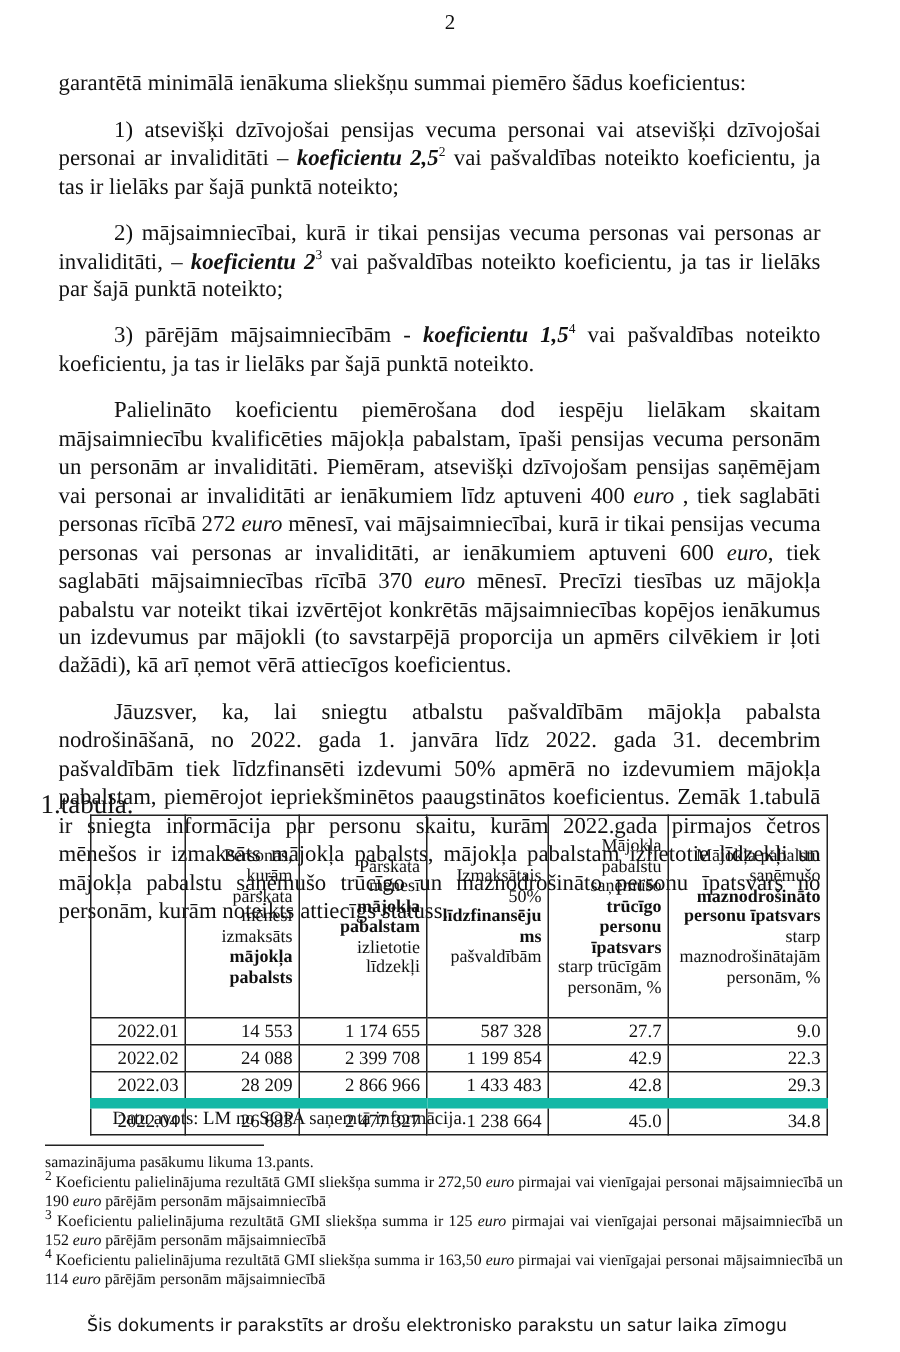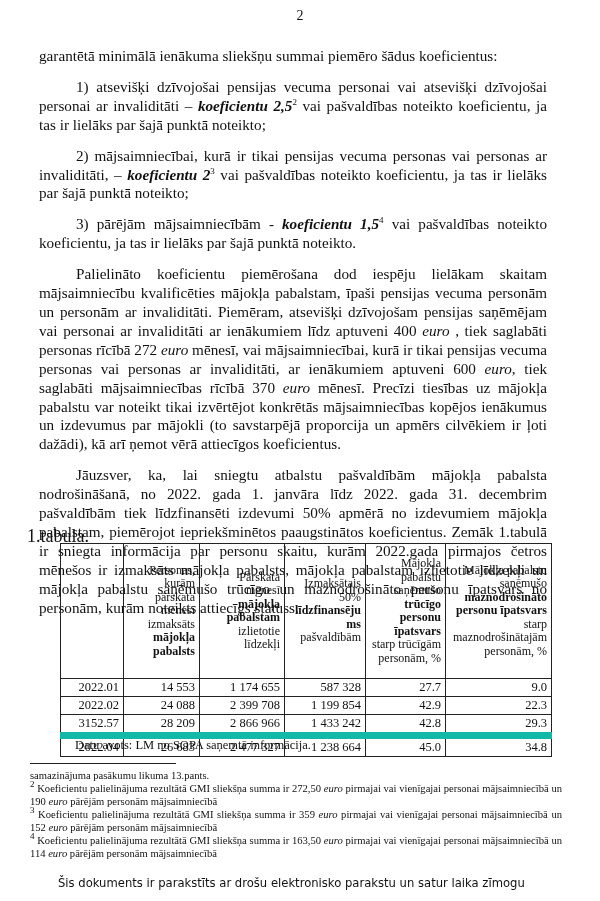--- a/index.html
+++ b/index.html
@@ -65,24 +65,24 @@
     </tr>
     <tr>
       <td class="left">2022.02</td>
       <td class="num">24 088</td>
       <td class="num">2 399 708</td>
       <td class="num">1 199 854</td>
       <td class="left">42.9</td>
       <td class="left">22.3</td>
     </tr>
     <tr>
-      <td class="left">3152.57</td>
+      <td class="left">2022.03</td>
       <td class="num">28 209</td>
       <td class="num">2 866 966</td>
-      <td class="num">1 433 242</td>
+      <td class="num">1 433 483</td>
       <td class="left">42.8</td>
       <td class="left">29.3</td>
     </tr>
     <tr class="last">
       <td class="left">2022.04</td>
       <td class="num">26 683</td>
       <td class="num">2 477 327</td>
       <td class="num">1 238 664</td>
       <td class="left">45.0</td>
       <td class="left">34.8</td>
@@ -90,17 +90,17 @@
   </tbody>
 </table>
 
 <div class="source">Datu avots: LM no SOPA saņemtā informācija.</div>
 
 <div class="fn-rule"></div>
 
 <div class="footnotes">
   <p>samazinājuma pasākumu likuma 13.pants.</p>
   <p><sup>2</sup><span> Koeficientu palielinājuma rezultātā GMI sliekšņa summa ir 272,50 </span><i>euro</i><span> pirmajai vai vienīgajai personai mājsaimniecībā un 190 </span><i>euro</i><span> pārējām personām mājsaimniecībā</span></p>
-  <p><sup>3</sup><span> Koeficientu palielinājuma rezultātā GMI sliekšņa summa ir 359 </span><i>euro</i><span> pirmajai vai vienīgajai personai mājsaimniecībā un 152 </span><i>euro</i><span> pārējām personām mājsaimniecībā</span></p>
+  <p><sup>3</sup><span> Koeficientu palielinājuma rezultātā GMI sliekšņa summa ir 125 </span><i>euro</i><span> pirmajai vai vienīgajai personai mājsaimniecībā un 152 </span><i>euro</i><span> pārējām personām mājsaimniecībā</span></p>
   <p><sup>4</sup><span> Koeficientu palielinājuma rezultātā GMI sliekšņa summa ir 163,50 </span><i>euro</i><span> pirmajai vai vienīgajai personai mājsaimniecībā un 114 </span><i>euro</i><span> pārējām personām mājsaimniecībā</span></p>
 </div>
 
 <div class="signature">Šis dokuments ir parakstīts ar drošu elektronisko parakstu un satur laika zīmogu</div>
 
 </body></html>

